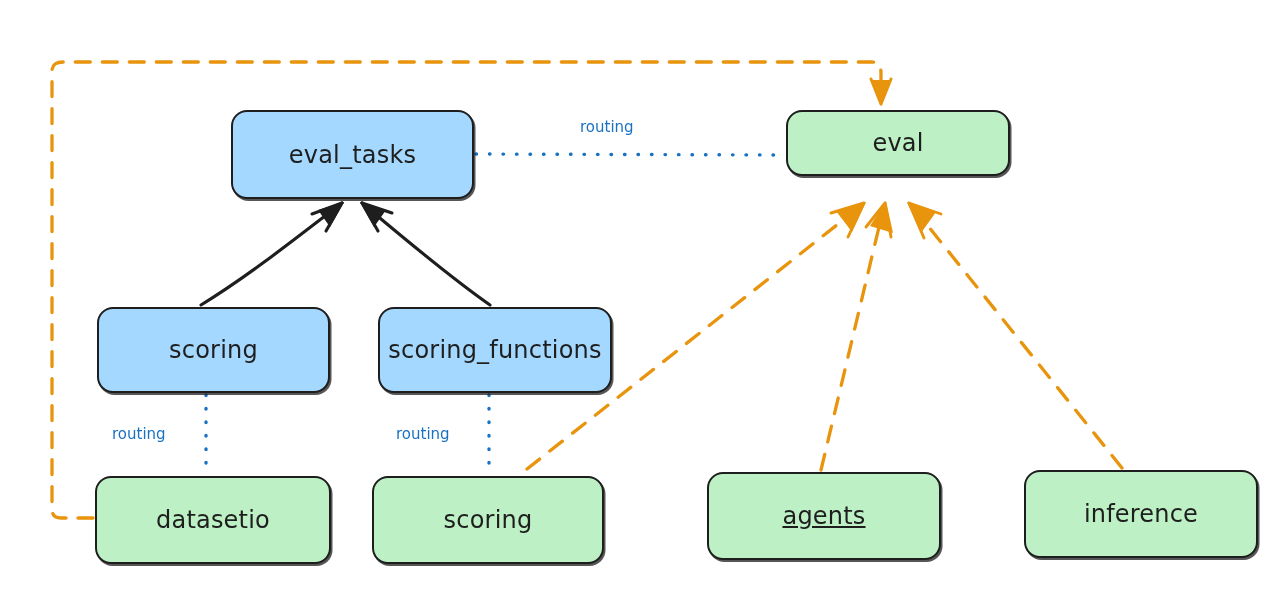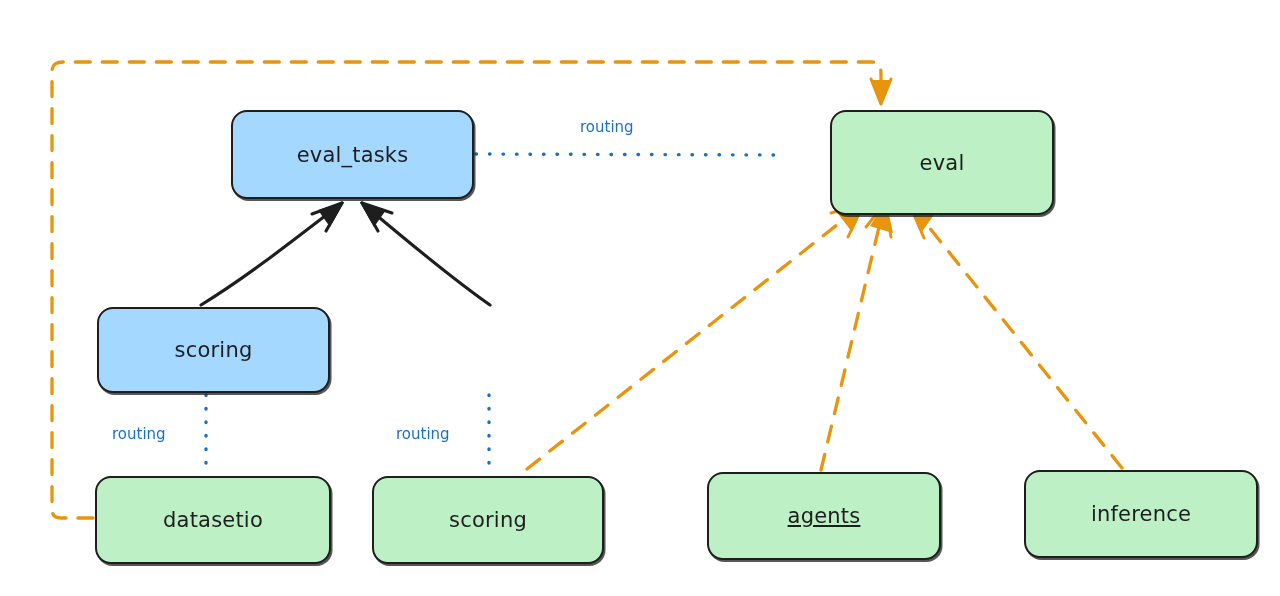--- a/index.html
+++ b/index.html
@@ -28,21 +28,21 @@
   }
   .node {
     position: absolute;
     box-sizing: border-box;
     border: 2.6px solid #1e1e1e;
     border-radius: 16px;
     display: flex;
     align-items: center;
     justify-content: center;
     font-family: "DejaVu Sans", sans-serif;
-    font-size: 21px;
+    font-size: 24px;
     color: #1e1e1e;
     letter-spacing: 0.2px;
     z-index: 3;
     box-shadow: 1.5px 2px 0 rgba(30,30,30,0.75);
   }
   .node.blue  { background: #a5d8ff; }
   .node.green { background: #bdf0c4; }
   .node-label {
     pointer-events: none;
     white-space: nowrap;
@@ -111,28 +111,31 @@
       <path d="M 1122 468 L 912 206" fill="none" stroke="#e8940c" stroke-width="3.3" stroke-linecap="round" stroke-dasharray="16 13"></path>
       <path d="M 909 203 L 941 214 M 909 203 L 924 238" fill="none" stroke="#e8940c" stroke-width="2.9" stroke-linecap="round"></path>
       <path d="M 936 212 L 907 202 L 921 233 Z" fill="#e8940c"></path>
     </g>
   </svg>
 
   <div class="node blue" style="left:231px; top:110px; width:243px; height:89px;">
     <span class="node-label">eval_tasks</span>
   </div>
 
-  <div class="node green" style="left:786px; top:110px; width:224px; height:105px;margin-left:44px;">
+  <div class="node green" style="left:786px; top:110px; width:224px; height:66px;">
     <span class="node-label">eval</span>
   </div>
 
   <div class="node blue" style="left:97px; top:307px; width:233px; height:86px;">
     <span class="node-label">scoring</span>
   </div>
 
+  <div class="node blue" style="left:378px; top:307px; width:234px; height:86px;">
+    <span class="node-label">scoring_functions</span>
+  </div>
 
   <div class="node green" style="left:95px; top:476px; width:236px; height:88px;">
     <span class="node-label">datasetio</span>
   </div>
 
   <div class="node green" style="left:372px; top:476px; width:232px; height:88px;">
     <span class="node-label">scoring</span>
   </div>
 
   <div class="node green" style="left:707px; top:472px; width:234px; height:88px;text-decoration:underline;">

